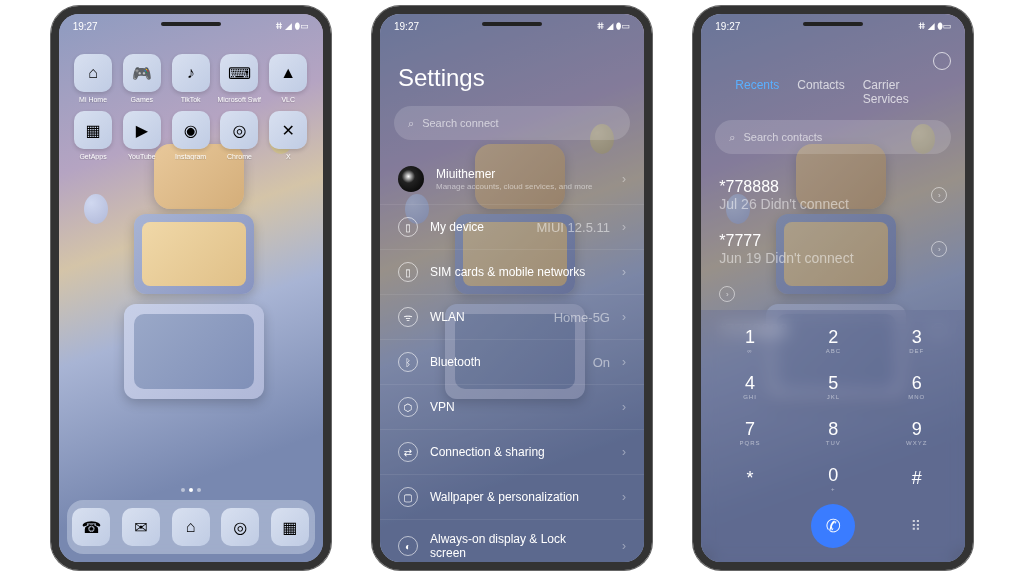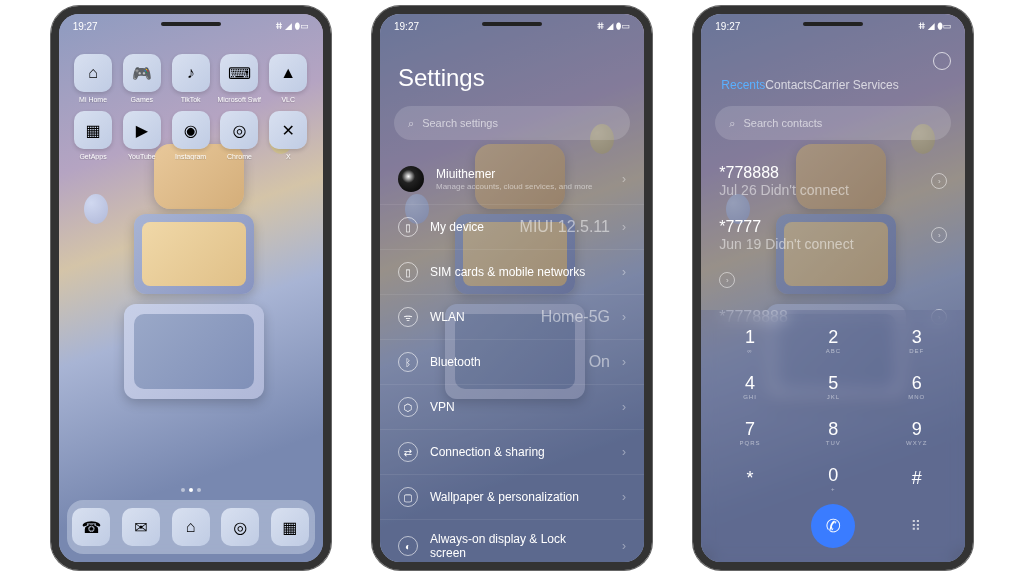--- a/index.html
+++ b/index.html
@@ -28,26 +28,26 @@
 .dot.active{background:#fff}
 .dock{position:absolute;bottom:8px;left:8px;right:8px;height:54px;background:rgba(200,210,230,0.5);border-radius:16px;display:flex;justify-content:space-around;align-items:center;backdrop-filter:blur(10px)}
 .dock-icon{width:38px;height:38px;background:linear-gradient(135deg,#d8e0f0,#c0cce4);border-radius:10px}
 .settings-title{font-size:24px;color:#fff;padding:20px 18px 14px;font-weight:400}
 .search-bar{margin:0 14px 14px;height:34px;background:rgba(255,255,255,0.15);border-radius:18px;display:flex;align-items:center;padding:0 14px;color:rgba(255,255,255,0.6);font-size:11px;gap:8px}
 .setting-item{display:flex;align-items:center;padding:12px 18px;gap:12px;color:#fff;border-bottom:1px solid rgba(255,255,255,0.08)}
 .setting-icon{width:20px;height:20px;border:1.5px solid rgba(255,255,255,0.6);border-radius:50%;flex-shrink:0;display:flex;align-items:center;justify-content:center;font-size:10px}
 .setting-text{flex:1;display:flex;flex-direction:column;gap:1px}
 .setting-label{font-size:12px}
 .setting-sub{font-size:8px;color:rgba(255,255,255,0.5)}
-.setting-val{font-size:16px;color:rgba(255,255,255,0.5)}
+.setting-val{font-size:13px;color:rgba(255,255,255,0.5)}
 .chev{color:rgba(255,255,255,0.4);font-size:12px}
 .avatar{width:26px;height:26px;border-radius:50%;background:radial-gradient(circle at 40% 40%,#fff 0%,#222 30%,#000 100%);flex-shrink:0}
 .dialer-top{padding:8px 14px 0;display:flex;justify-content:flex-end}
 .gear{width:18px;height:18px;border:1.5px solid rgba(255,255,255,0.7);border-radius:50%}
-.tabs{display:flex;padding:8px 20px 14px;font-size:12px}
+.tabs{display:flex;gap:18px;padding:8px 34px 14px;font-size:12px}
 .tab{color:rgba(255,255,255,0.7)}
 .tab.active{color:#5ab0ff;font-weight:500}
 .call-item{display:flex;align-items:center;padding:10px 18px;gap:10px;color:#fff}
 .call-info{flex:1}
 .call-num{font-size:16px}
 .call-sub{font-size:14px;color:rgba(255,255,255,0.5)}
 .info-icon{width:16px;height:16px;border:1.5px solid rgba(255,255,255,0.5);border-radius:50%;font-size:8px;display:flex;align-items:center;justify-content:center;color:rgba(255,255,255,0.6)}
 .dialpad{position:absolute;bottom:0;left:0;right:0;background:rgba(100,110,150,0.35);backdrop-filter:blur(8px);padding:8px 8px 14px}
 .keypad{display:grid;grid-template-columns:repeat(3,1fr);gap:2px}
 .key{height:44px;display:flex;flex-direction:column;align-items:center;justify-content:center;color:#fff}
@@ -172,21 +172,21 @@
   </div>
   <div class="overlay"></div>
   <div class="statusbar">
     <span>19:27</span>
     <span class="status-right">ⵌ ◢ ⬮▭</span>
   </div>
   <div class="content">
     <div class="settings-title">Settings</div>
     <div class="search-bar">
       <span>⌕</span>
-      <span>Search settings</span>
+      <span>Search connect</span>
     </div>
     <div class="setting-item">
       <div class="avatar"></div>
       <div class="setting-text">
         <span class="setting-label">Miuithemer</span>
         <span class="setting-sub">Manage accounts, cloud services, and more</span>
       </div>
       <span class="chev">›</span>
     </div>
     <div id="settings-list">

